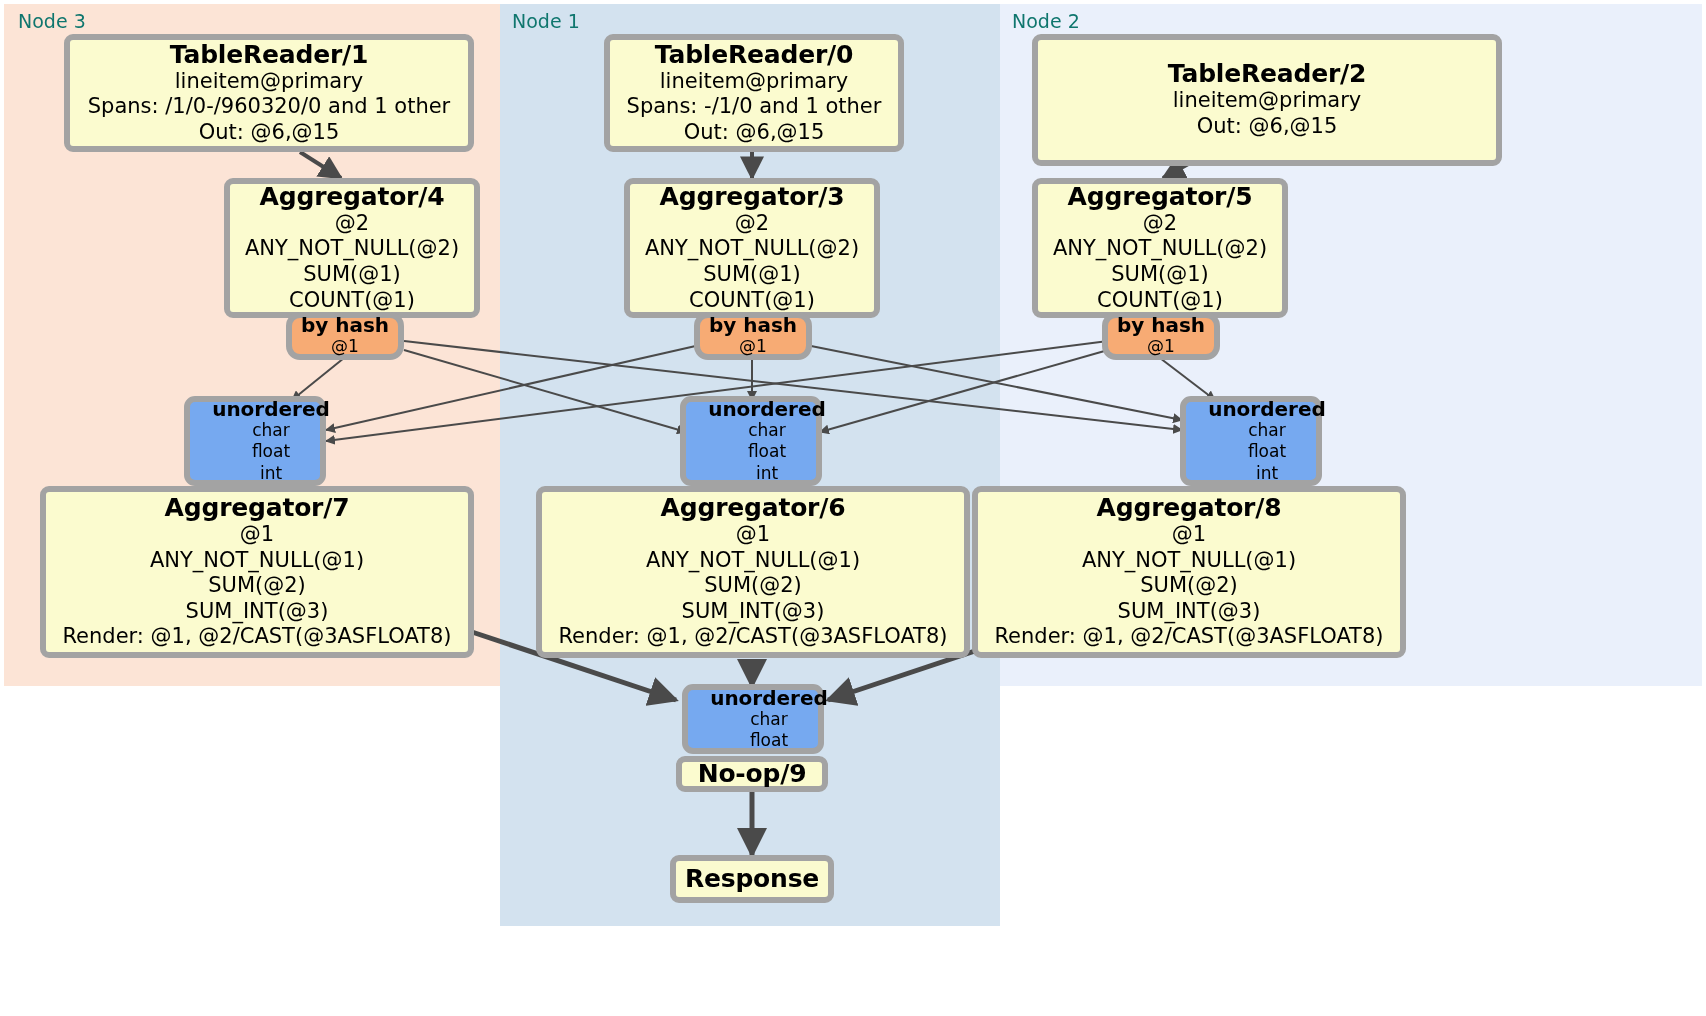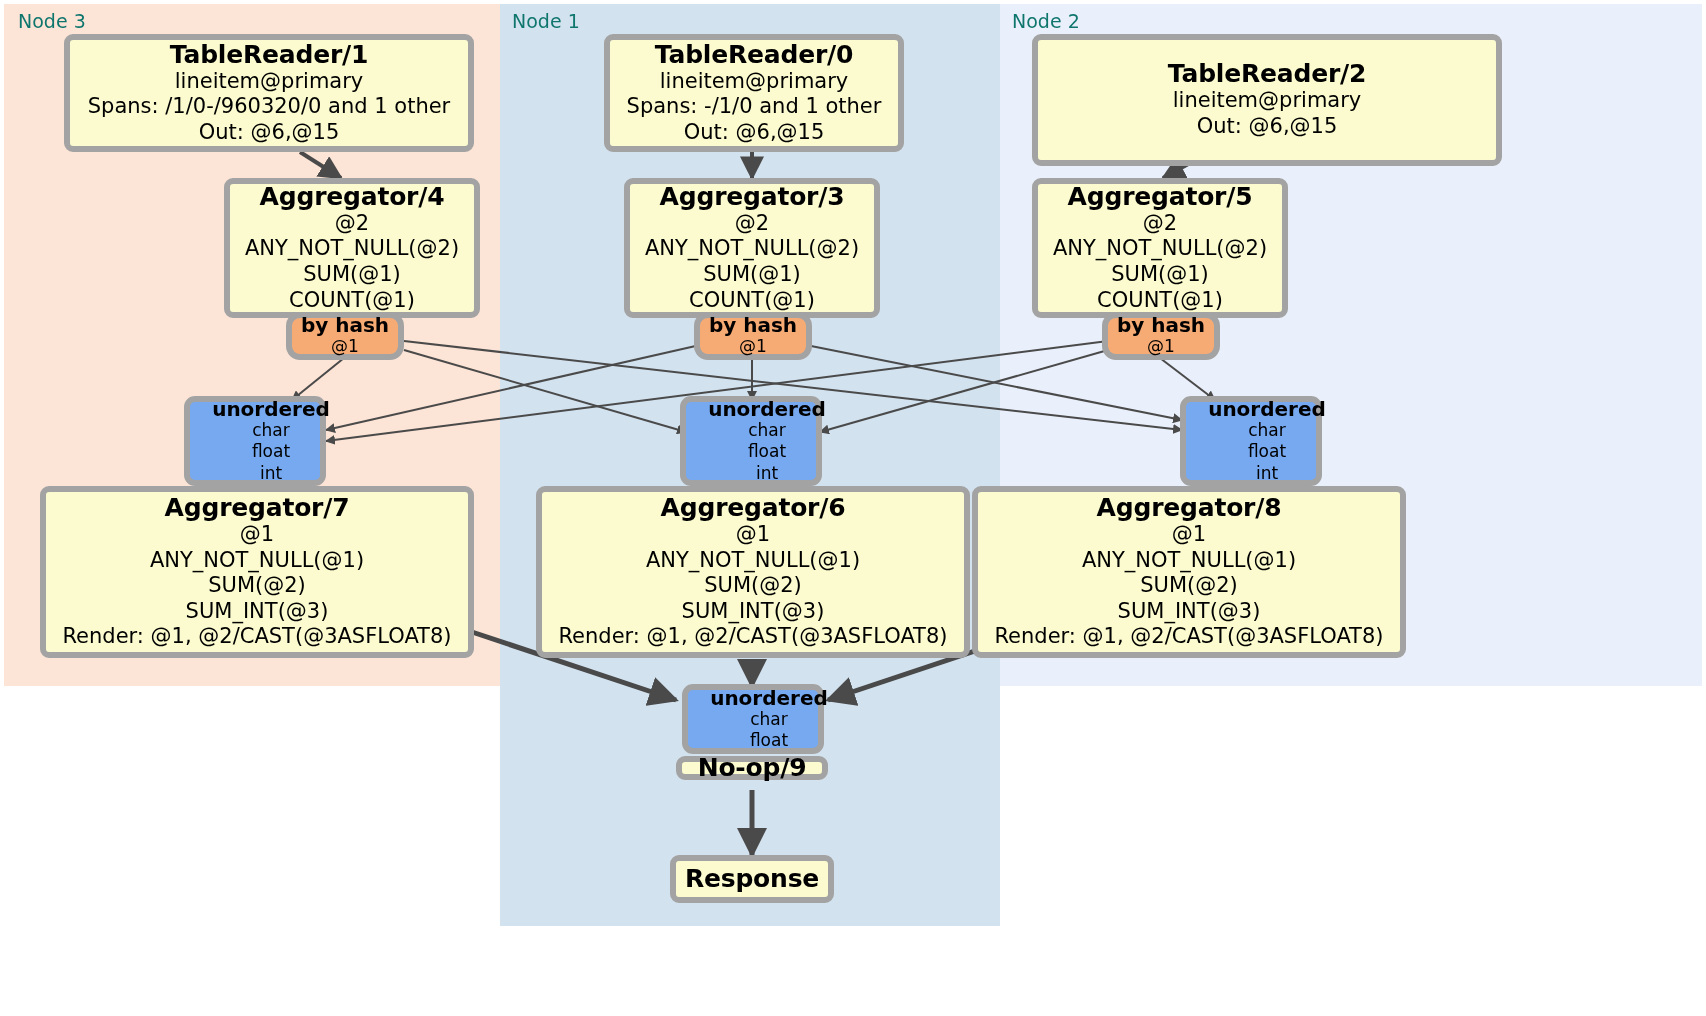--- a/index.html
+++ b/index.html
@@ -244,21 +244,21 @@
     <div class="line">SUM_INT(@3)</div>
     <div class="line">Render: @1, @2/CAST(@3ASFLOAT8)</div>
   </div>
 
   <div class="box sync" style="left:682px; top:684px; width:142px; height:70px;">
     <div class="title-sm">unordered</div>
     <div class="line-sm">char</div>
     <div class="line-sm">float</div>
   </div>
 
-  <div class="box proc" style="left:676px; top:756px; width:152px; height:24px;">
+  <div class="box proc" style="left:676px; top:756px; width:152px; height:36px;">
     <div class="title">No-op/9</div>
   </div>
 
   <div class="box proc" style="left:670px; top:855px; width:164px; height:48px;">
     <div class="title">Response</div>
   </div>
 
 </div>
 
 </body></html>

